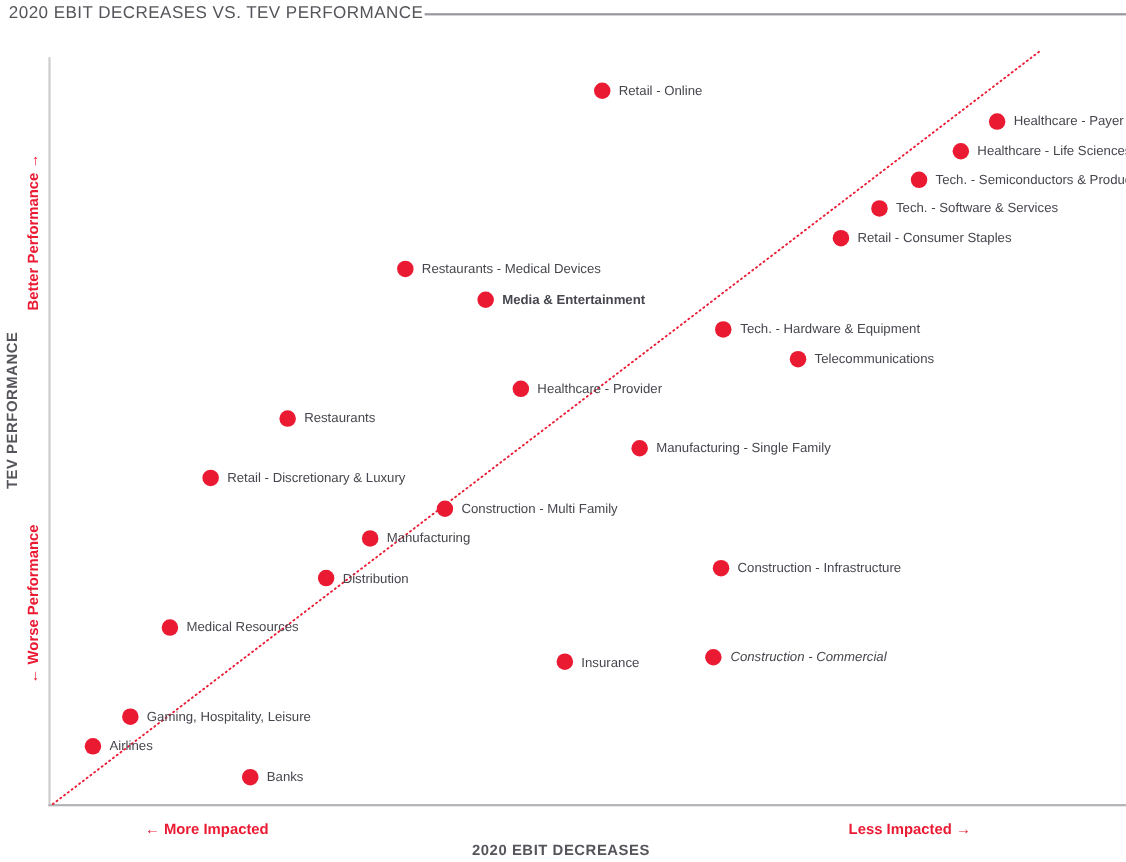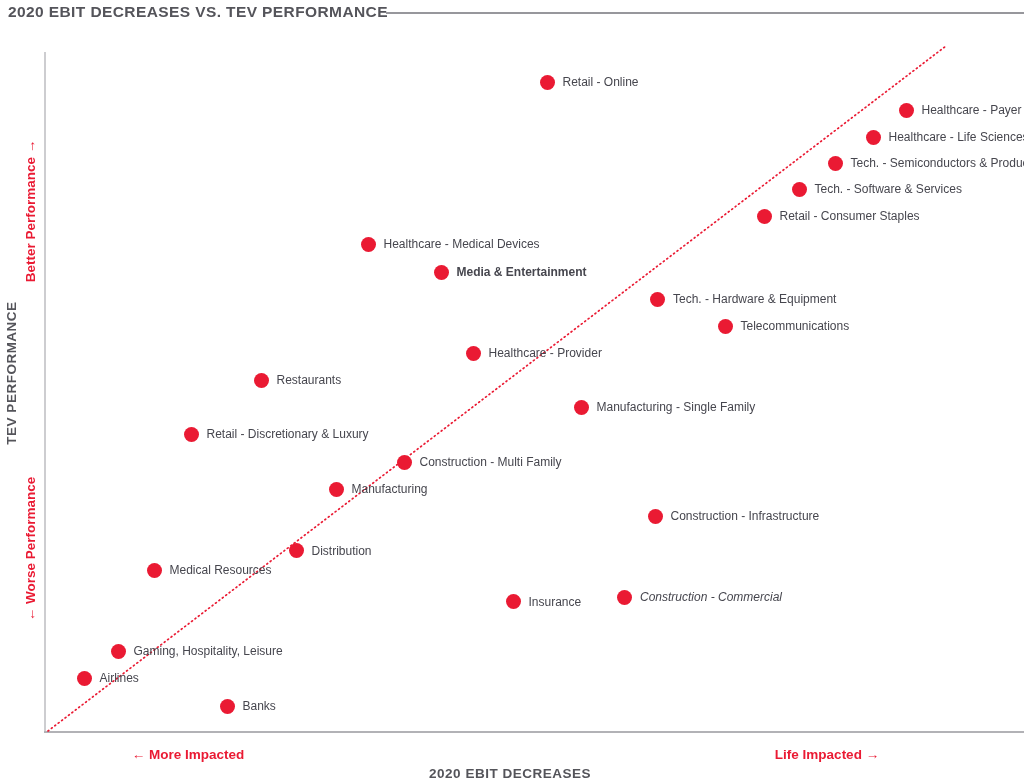--- a/index.html
+++ b/index.html
@@ -8,21 +8,21 @@
     background:#ffffff;
     font-family:"Liberation Sans","DejaVu Sans",sans-serif;
     position:relative;
     overflow:hidden;
     --red:#ea1a33;
     --dark:#46464e;
     --titlegray:#54545a;
   }
   .page-title {
     position:absolute; left:8px; top:3px; margin:0;
-    font-size:15.5px; font-weight:bold; letter-spacing:.4px;
+    font-size:15.5px; font-weight:normal; letter-spacing:.4px;
     color:var(--titlegray); white-space:nowrap;
   }
   .title-rule {
     position:absolute; left:386px; top:12px; width:638px; height:2px;
     background:#97979c;
   }
   .axis-y {
     position:absolute; left:44px; top:52px; width:2px; height:681px;
     background:#cdcdd0;
   }
@@ -93,21 +93,21 @@
       <div class="point" style="left: 791.5px; top: 181.5px;">
         <span class="dot"></span>
         <span class="plabel">Tech. - Software &amp; Services</span>
       </div>
       <div class="point" style="left: 756.5px; top: 208.5px;">
         <span class="dot"></span>
         <span class="plabel">Retail - Consumer Staples</span>
       </div>
       <div class="point" style="left: 360.5px; top: 236.5px;">
         <span class="dot"></span>
-        <span class="plabel">Healthcare - Medical Devices</span>
+        <span class="plabel">Restaurants - Medical Devices</span>
       </div>
       <div class="point" style="left: 433.5px; top: 264.5px; font-weight: bold;">
         <span class="dot"></span>
         <span class="plabel">Media &amp; Entertainment</span>
       </div>
       <div class="point" style="left: 650px; top: 291.5px; text-decoration: underline;">
         <span class="dot"></span>
         <span class="plabel">Tech. - Hardware &amp; Equipment</span>
       </div>
       <div class="point" style="left: 717.5px; top: 318.5px;">
@@ -135,29 +135,29 @@
         <span class="plabel">Construction - Multi Family</span>
       </div>
       <div class="point" style="left: 328.5px; top: 481.5px;">
         <span class="dot"></span>
         <span class="plabel">Manufacturing</span>
       </div>
       <div class="point" style="left: 647.5px; top: 508.5px;">
         <span class="dot"></span>
         <span class="plabel">Construction - Infrastructure</span>
       </div>
-      <div class="point" style="left: 288.5px; top: 543px; text-align: center;">
+      <div class="point" style="left: 288.5px; top: 518px; text-align: center;">
         <span class="dot"></span>
         <span class="plabel">Distribution</span>
       </div>
       <div class="point" style="left: 146.5px; top: 562.5px;">
         <span class="dot"></span>
         <span class="plabel">Medical Resources</span>
       </div>
-      <div class="point" style="left: 617px; top: 589.5px; font-style: italic;">
+      <div class="point" style="left: 641px; top: 589.5px; font-style: italic;">
         <span class="dot"></span>
         <span class="plabel">Construction - Commercial</span>
       </div>
       <div class="point" style="left: 505.5px; top: 594px; padding-left: 32px;">
         <span class="dot"></span>
         <span class="plabel">Insurance</span>
       </div>
       <div class="point" style="left: 110.5px; top: 643.5px;">
         <span class="dot"></span>
         <span class="plabel">Gaming, Hospitality, Leisure</span>
@@ -166,15 +166,15 @@
         <span class="dot"></span>
         <span class="plabel">Airlines</span>
       </div>
       <div class="point" style="left: 219.5px; top: 698.5px;">
         <span class="dot"></span>
         <span class="plabel">Banks</span>
       </div>
     </div>
 
   <div class="hlabel lbl-red" style="left:188px; top:754px;">← More Impacted</div>
-  <div class="hlabel lbl-red" style="left:827px; top:754px;">Life Impacted →</div>
+  <div class="hlabel lbl-red" style="left:827px; top:754px;">Less Impacted →</div>
   <div class="hlabel lbl-dark" style="left:510px; top:773px;">2020 EBIT DECREASES</div>
 </div>
 
 </body></html>

